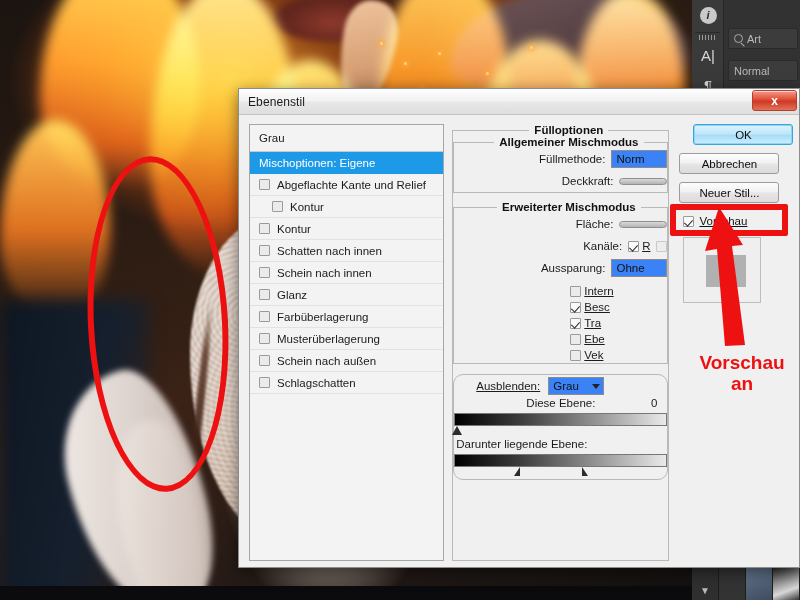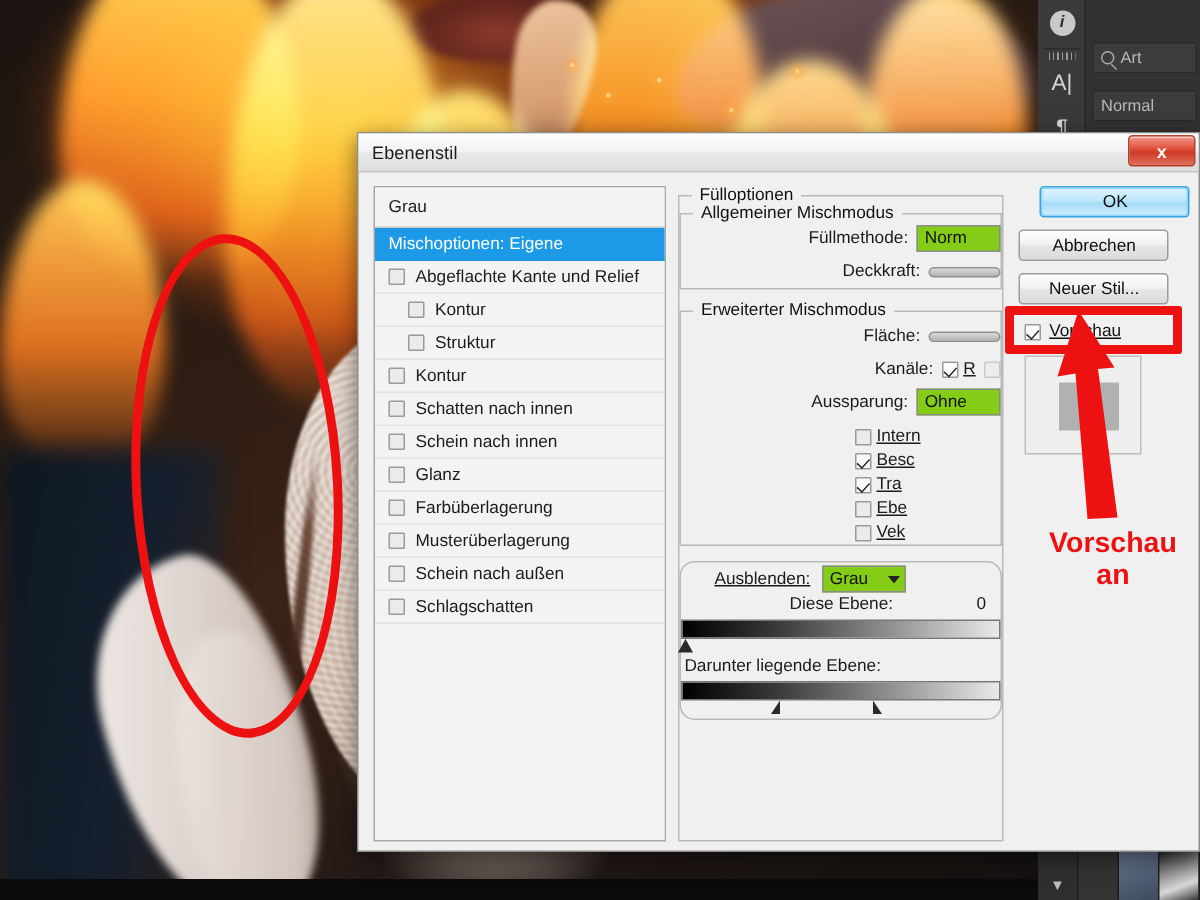--- a/index.html
+++ b/index.html
@@ -195,29 +195,29 @@
     border: solid #2c2c2c; border-width: 0 1.6px 1.6px 0; transform: rotate(42deg);
   }
   .styles-filler { flex: 1; background: #f3f3f3; }
 
   
   .opts-col { width: 218px; margin-left: 8px; position: relative; }
   fieldset.grp {
     border: 1px solid #b9b9b9; margin: 0; padding: 0;
   }
   legend.grp-l {
-    font-size: 11.5px; font-weight: normal; color: #111; padding: 0 5px; margin-left: 8px;
+    font-size: 11.5px; font-weight: bold; color: #111; padding: 0 5px; margin-left: 8px; text-align: center;
   }
   .fill-opts { height: 437px; position: relative; padding: 4px 6px 0 6px; }
   .sub { margin-top: 2px; padding: 4px 6px 8px 6px; }
   .row { display: flex; align-items: center; justify-content: flex-end; gap: 6px; height: 22px; }
   .lbl { font-size: 11.5px; color: #1b1b1b; text-align: left; white-space: nowrap; }
   .u { text-decoration: underline; }
   .combo {
-    height: 18px; min-width: 56px; background: #84cc16; border: 1px solid #8c8c8c;
+    height: 18px; min-width: 56px; background: #3b82f6; border: 1px solid #8c8c8c;
     font-size: 11.5px; color: #111; display: flex; align-items: center; padding: 0 4px;
     position: relative;
   }
   .combo.withcaret { padding-right: 18px; min-width: 56px; }
   .caret {
     position: absolute; right: 3px; top: 50%; margin-top: -2px;
     width: 0; height: 0; border-left: 4px solid transparent; border-right: 4px solid transparent;
     border-top: 5px solid #222;
   }
   .slider-mini {
@@ -364,24 +364,20 @@
             <span>Mischoptionen: Eigene</span>
           </div>
           <div class="style-row">
             <span class="cbx"></span>
             <span>Abgeflachte Kante und Relief</span>
           </div>
           <div class="style-row indent">
             <span class="cbx"></span>
             <span>Kontur</span>
           </div>
-          <div class="style-row indent">
-            <span class="cbx"></span>
-            <span>Struktur</span>
-          </div>
           <div class="style-row">
             <span class="cbx"></span>
             <span>Kontur</span>
           </div>
           <div class="style-row">
             <span class="cbx"></span>
             <span>Schatten nach innen</span>
           </div>
           <div class="style-row">
             <span class="cbx"></span>

